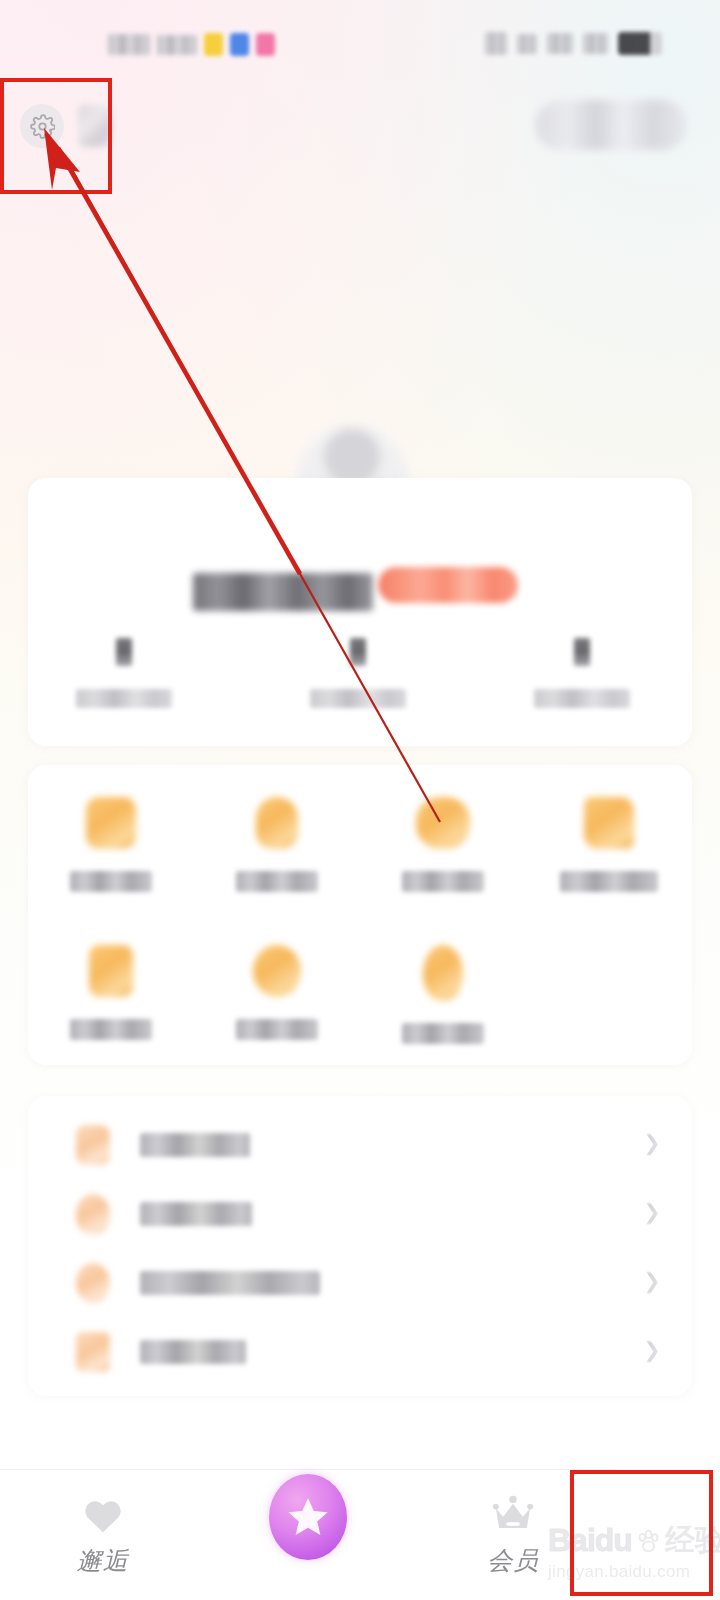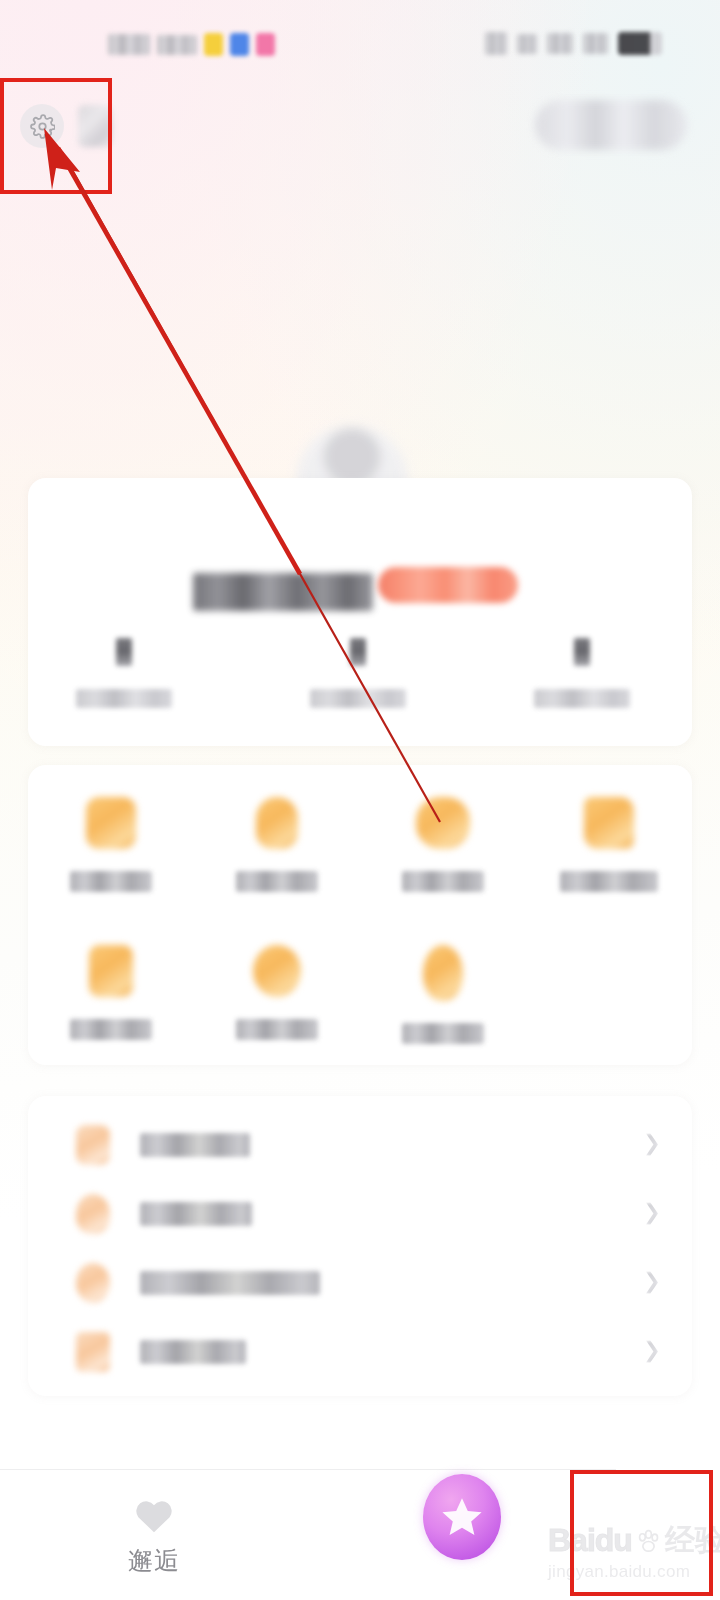--- a/index.html
+++ b/index.html
@@ -284,20 +284,21 @@
 
   
   #tabbar {
     position: absolute;
     left: 0; bottom: 0;
     width: 616px; height: 130px;
     background: #ffffff;
     border-top: 1px solid #eeeeef;
     display: flex;
     align-items: flex-start;
+    font-style: italic;
   }
   .tab {
     flex: 1;
     height: 130px;
     display: flex;
     flex-direction: column;
     align-items: center;
     justify-content: flex-start;
     padding-top: 22px;
     box-sizing: border-box;
@@ -498,20 +499,32 @@
       <span class="tab-icon">
         <span id="center-orb">
           <svg viewBox="0 0 24 24">
             <path d="M12 2.6 14.9 9l6.9.6-5.2 4.6 1.6 6.8L12 17.4 5.8 21l1.6-6.8L2.2 9.6 9.1 9z" fill="#ffffff" opacity=".93"></path>
           </svg>
         </span>
       </span>
       <span class="tab-label"></span>
     </div>
 
+    <div class="tab">
+      <span class="tab-icon">
+        <svg width="46" height="42" viewBox="0 0 26 24">
+          <circle cx="13" cy="3.1" r="2.1" fill="#dcdcdf"></circle>
+          <circle cx="3.2" cy="7.2" r="1.7" fill="#dcdcdf"></circle>
+          <circle cx="22.8" cy="7.2" r="1.7" fill="#dcdcdf"></circle>
+          <path d="M3.2 8.2 7.4 13 13 5.6 18.6 13l4.2-4.8 -1.9 11.2H5.1z" fill="#dcdcdf"></path>
+          <rect x="9.1" y="16.2" width="7.8" height="1.9" rx=".95" fill="#ffffff"></rect>
+        </svg>
+      </span>
+      <span class="tab-label">会员</span>
+    </div>
 
 
   </div>
 
   <div id="watermark">
     <div class="wm-row">
       <span class="wm-baidu">Baidu</span>
       <svg class="wm-paw" viewBox="0 0 24 24">
         <ellipse cx="6.6" cy="9.2" rx="2.5" ry="3.2" fill="none" stroke="#c9c9ce" stroke-width="1.5"></ellipse>
         <ellipse cx="12" cy="6.6" rx="2.5" ry="3.3" fill="none" stroke="#c9c9ce" stroke-width="1.5"></ellipse>

